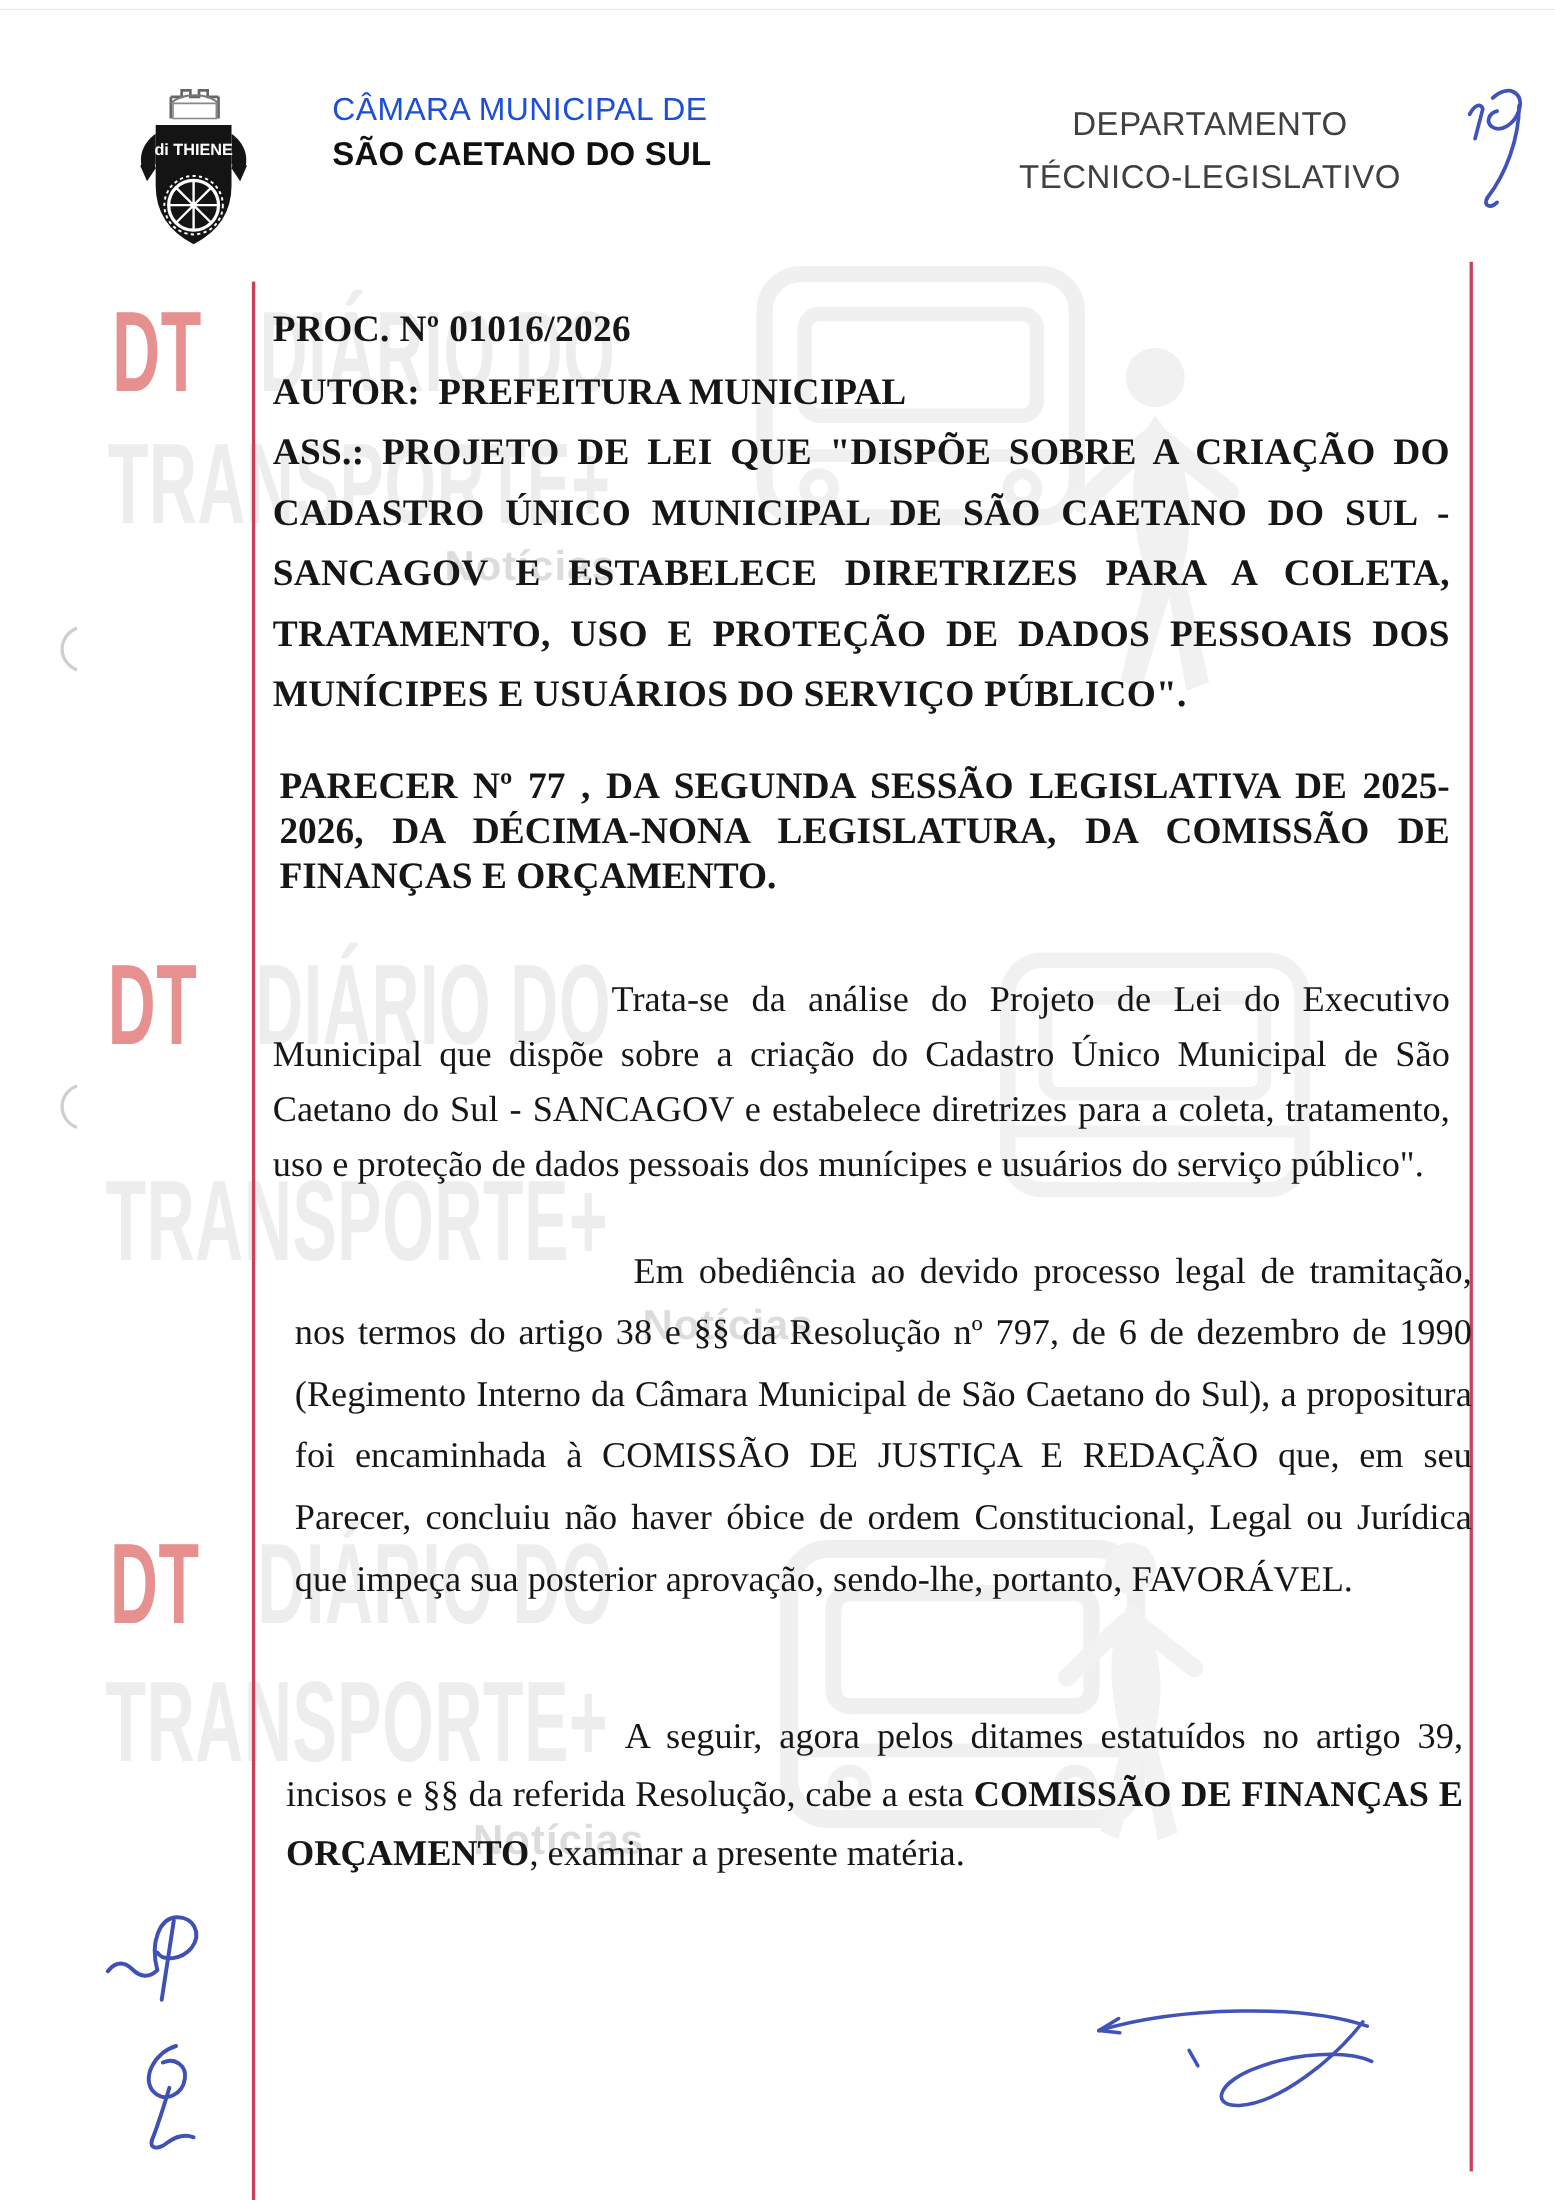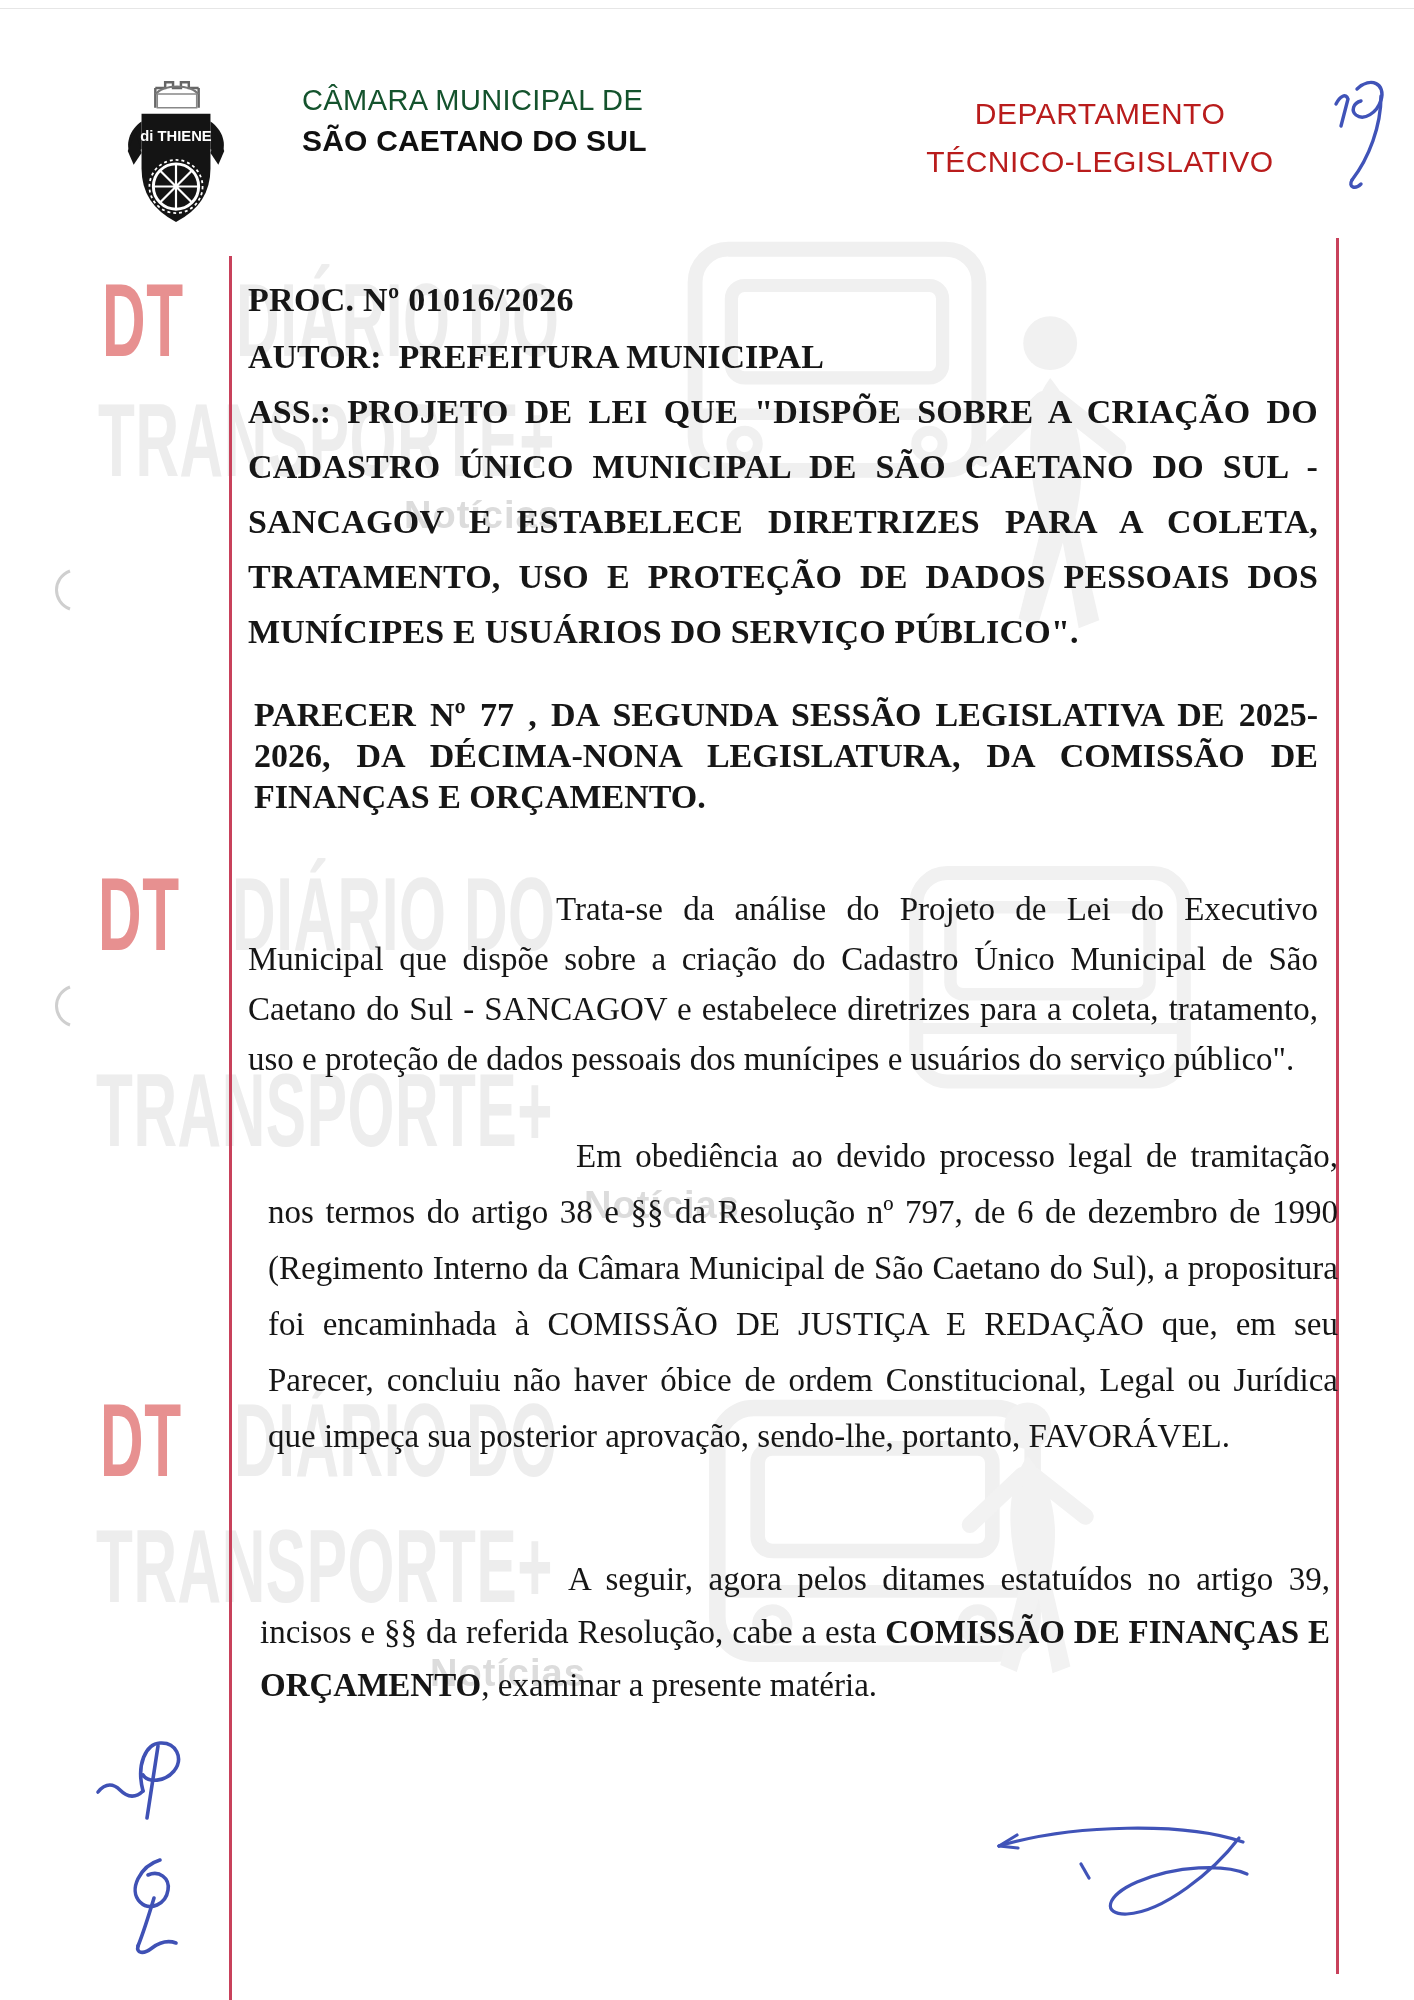--- a/index.html
+++ b/index.html
@@ -7,26 +7,26 @@
     position:relative; width:1414px; height:2000px; margin:0 auto;
     background:#ffffff; overflow:hidden;
     font-family:"Liberation Serif", serif; color:#161616;
   }
 
   
   .scan-topline { position:absolute; top:8px; left:0; width:100%; height:1px; background:#e6e6e6; }
 
   
   .hdr-org { position:absolute; left:302px; top:84px; font-family:"Liberation Sans", sans-serif; z-index:3; }
-  .hdr-org .l1 { font-size:29px; font-weight:500; letter-spacing:.4px; color:#14532d; }
+  .hdr-org .l1 { font-size:29px; font-weight:500; letter-spacing:.4px; color:#1d4ed8; }
   .hdr-org .l2 { font-size:30px; font-weight:800; margin-top:7px; color:#101010; letter-spacing:.2px; }
   .hdr-dept {
     position:absolute; left:880px; top:90px; width:440px; text-align:center; z-index:3;
     font-family:"Liberation Sans", sans-serif; font-size:30px; font-weight:500;
-    color:#b91c1c; line-height:48px; letter-spacing:.5px;
+    color:#404040; line-height:48px; letter-spacing:.5px;
   }
   .crest { position:absolute; left:112px; top:70px; z-index:3; }
 
   
   .rule-left  { position:absolute; left:229px; top:256px; width:2.5px; height:1744px; background:#c8415b; z-index:2; }
   .rule-right { position:absolute; left:1336px; top:238px; width:2.5px; height:1736px; background:#c8415b; z-index:2; }
 
   
   .bindmark { position:absolute; z-index:1; }
 

